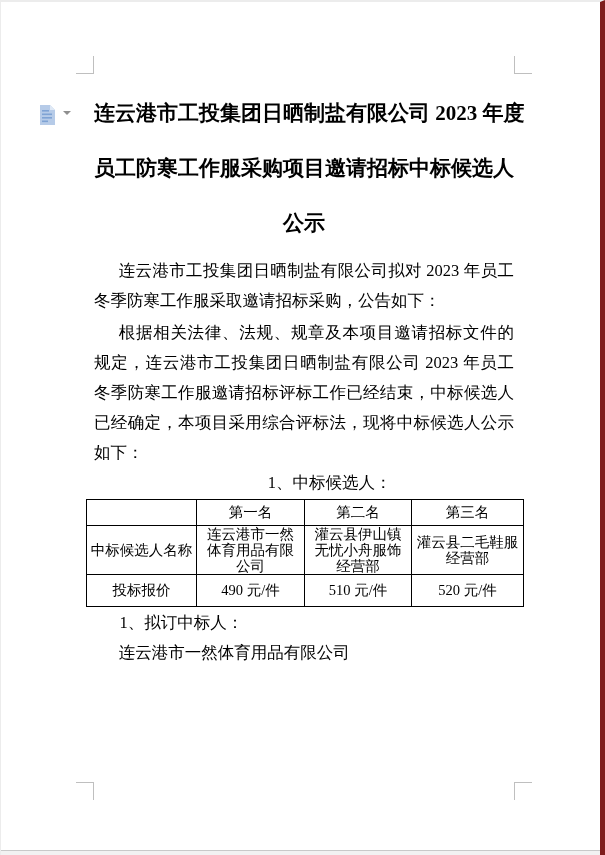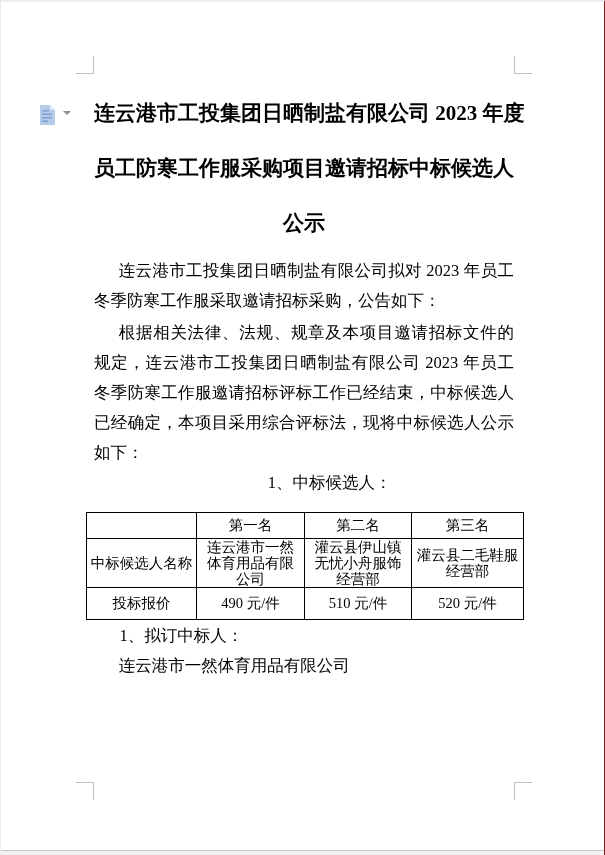--- a/index.html
+++ b/index.html
@@ -1,19 +1,19 @@
 <!DOCTYPE html>
 <html><head>
 <meta charset="utf-8">
 <style>
   html,body { margin:0; padding:0; background:#ffffff; }
   .page {
     position:relative; width:605px; height:855px; box-sizing:border-box;
     background:#ffffff;
-    border-top:2px solid #ececec; border-left:1px solid #ececec; border-right:1px solid #7f1d1d;
+    border-top:2px solid #ececec; border-left:1px solid #ececec; border-right:5px solid #7f1d1d;
     overflow:hidden;
     font-family:"Liberation Serif","DejaVu Serif",serif;
     color:#000;
   }
   .bottom-edge { position:absolute; left:0; right:0; bottom:0; height:4px;
     background:#f2f2f2; border-top:1px solid #c9c9c9; }
 
   
   .crop { position:absolute; width:17px; height:17px; }
   .crop.tl { left:75px; top:54px;  border-right:1px solid #bfbfbf; border-bottom:1px solid #bfbfbf; }
@@ -38,21 +38,21 @@
   .body-text { font-size:16.5px; line-height:30px; }
   .body-text p { margin:0; text-align:justify; word-break:break-all; }
   p.p1 { margin-top:5px; text-indent:1.5em;font-family:Liberation Serif, serif; }
   p.p2 { margin-top:2px; text-indent:1.5em; }
   p.item1 { text-indent:3.1em; text-align:center; }
   p.item2 { margin-top:1px; text-indent:1.55em; text-align:left; }
   p.winner { text-indent:1.5em; text-align:left; }
   p.p3 { text-indent:2em; }
 
   table.cand { border-collapse:collapse; table-layout:fixed; width:437px;
-    margin-left:-8px; margin-top:14px; font-size:14.5px; }
+    margin-left:-8px; margin-top:1px; font-size:14.5px; }
   table.cand td { border:1px solid #000; text-align:center; vertical-align:middle;
     padding:0 3px; line-height:19px; word-break:break-all; }
   col.c0 { width:110px; } col.c1 { width:108px; } col.c2 { width:107px; } col.c3 { width:112px; }
   tr.hdr td   { height:25px; }
   tr.names td { height:48px; line-height:16px; }
   tr.price td { height:31px; }
 </style>
 </head>
 <body>
 

